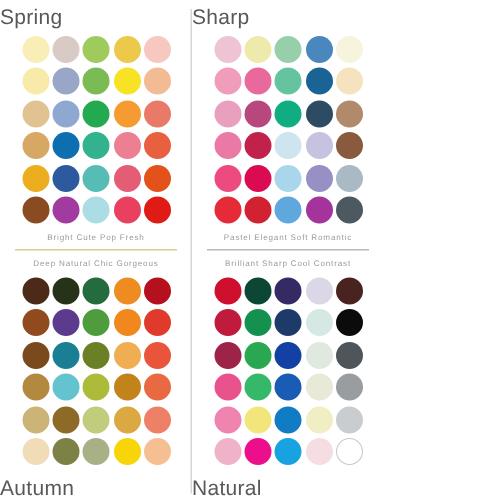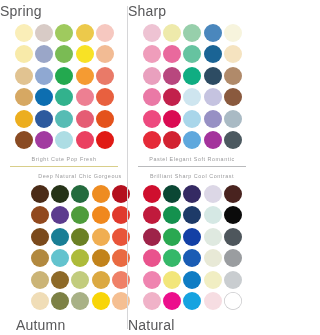--- a/index.html
+++ b/index.html
@@ -24,21 +24,21 @@
 
   
   .quadrant {
     position: absolute;
     width: 128px;
     height: 167px;
     box-sizing: border-box;
   }
   .q-spring { left: 0;    top: 0;   }
   .q-summer { left: 128px; top: 0;  }
-  .q-autumn { left: 16px;    top: 168px; border-radius: 19px; }
+  .q-autumn { left: 0;    top: 168px; border-radius: 19px; }
   .q-winter { left: 128px; top: 168px; }
 
   
   .season-title {
     position: absolute;
     left: 0;
     width: 128px;
     text-align: left;
     font-size: 14px;
     color: #58585a;

